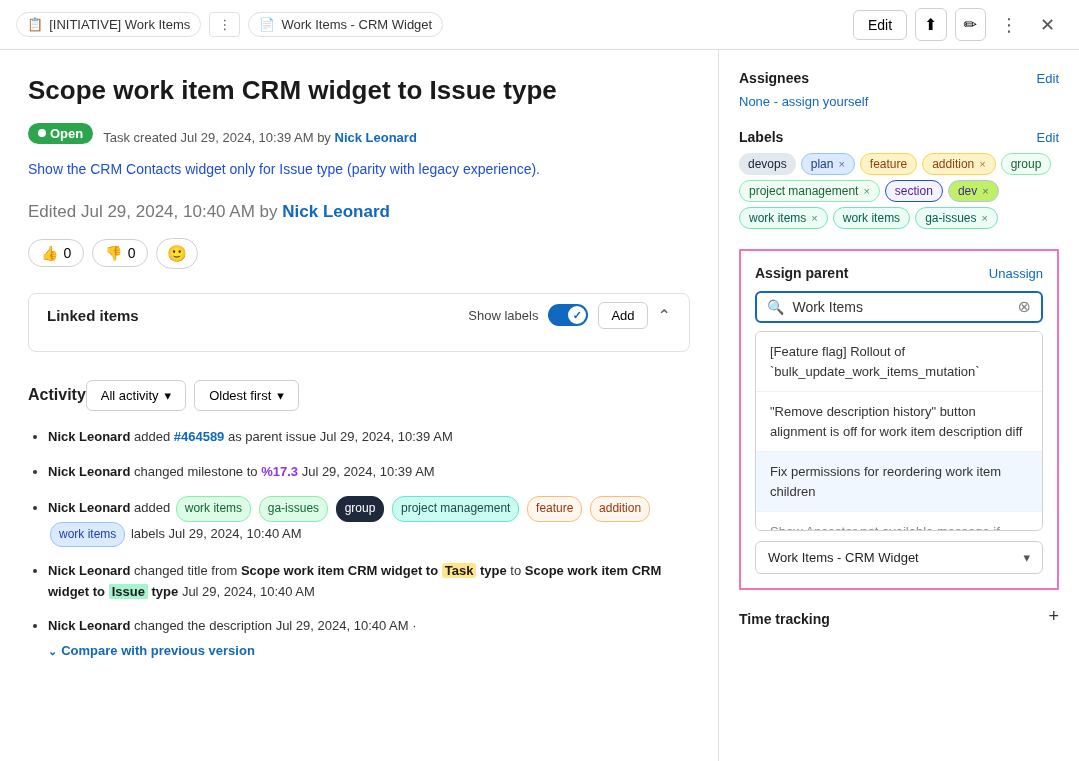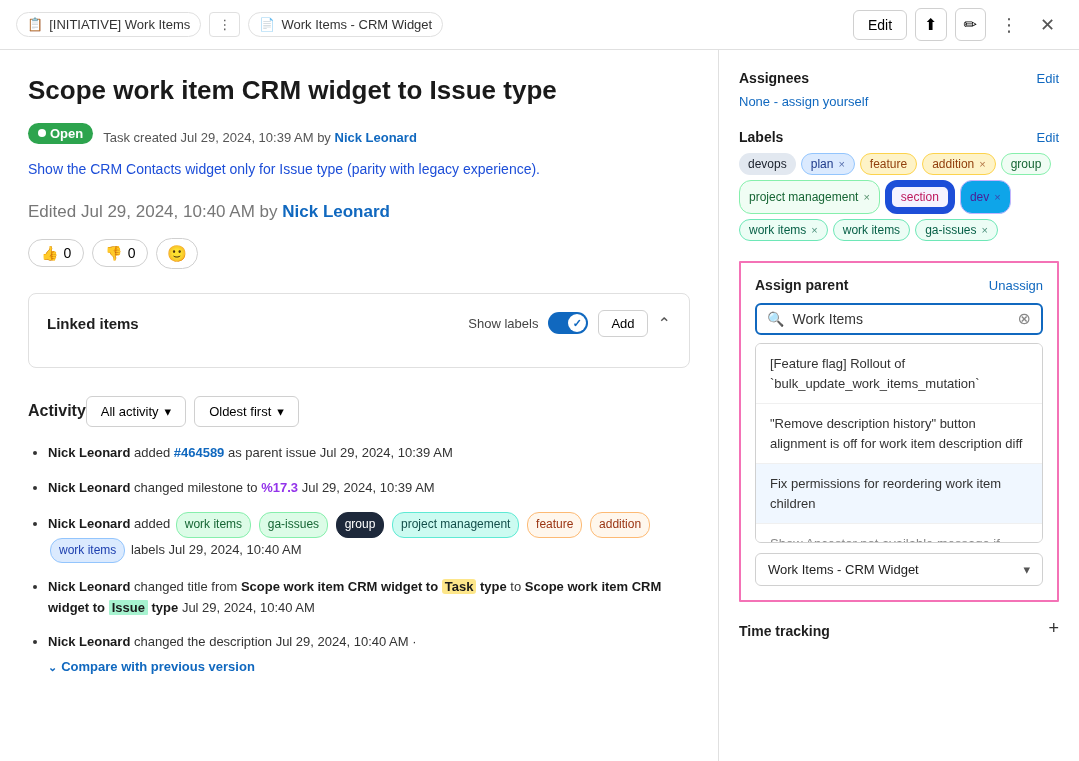--- a/index.html
+++ b/index.html
@@ -41,21 +41,21 @@
     .description { font-size: 14px; color: #1d4ed8; margin-bottom: 22px; line-height: 1.5; }
     .edited-meta { font-size: 17px; color: #777; margin-bottom: 16px; }
     .edited-meta a { color: #1068bf; text-decoration: none; font-weight: 600; }
 
     
     .reactions { display: flex; align-items: center; gap: 8px; margin-bottom: 24px; }
     .reaction-btn { display: flex; align-items: center; gap: 5px; padding: 5px 12px; border: 1px solid #d0d0d0; border-radius: 20px; background: #fff; cursor: pointer; font-size: 14px; }
     .emoji-btn { padding: 5px 10px; border: 1px solid #d0d0d0; border-radius: 20px; background: #fff; cursor: pointer; font-size: 16px; }
 
     
-    .linked-items-section { border: 1px solid #e0e0e0; border-radius: 8px; padding: 16px 18px; margin-bottom: 28px; }
+    .linked-items-section { border: 1px solid #e0e0e0; border-radius: 8px; padding: 8px 18px; margin-bottom: 28px; }
     .linked-items-header { display: flex; align-items: center; justify-content: space-between; margin-bottom: 14px; }
     .linked-items-title { font-size: 15px; font-weight: 600; }
     .linked-items-controls { display: flex; align-items: center; gap: 10px; }
     .show-labels-text { font-size: 13px; color: #444; }
     .toggle { width: 40px; height: 22px; background: #1068bf; border-radius: 11px; position: relative; cursor: pointer; }
     .toggle-knob { width: 18px; height: 18px; background: #fff; border-radius: 50%; position: absolute; top: 2px; right: 2px; display: flex; align-items: center; justify-content: center; font-size: 11px; color: #1068bf; font-weight: 700; }
     .add-btn { padding: 5px 12px; border: 1px solid #d0d0d0; border-radius: 6px; background: #fff; cursor: pointer; font-size: 13px; font-weight: 500; }
     .collapse-btn { background: none; border: none; cursor: pointer; font-size: 16px; color: #555; }
     .linked-items-empty { font-size: 13px; color: #555; line-height: 1.6; }
     .linked-items-empty a { color: #1068bf; text-decoration: none; }
@@ -99,22 +99,22 @@
     
     .labels-container { display: flex; flex-wrap: wrap; gap: 5px; }
     .label-tag { display: inline-flex; align-items: center; gap: 5px; padding: 3px 9px; border-radius: 12px; font-size: 12px; font-weight: 500; }
     .label-tag .tag-x { cursor: pointer; color: inherit; opacity: 0.7; font-size: 11px; }
     .tag-devops { background: #e2e8f0; color: #1a202c; }
     .tag-plan { background: #dbeafe; color: #1e3a8a; border: 1px solid #93c5fd; }
     .tag-feature { background: #fef3c7; color: #92400e; border: 1px solid #fcd34d; }
     .tag-addition { background: #fef3c7; color: #92400e; border: 1px solid #fcd34d; }
     .tag-group { background: #f0fdf4; color: #166534; border: 1px solid #86efac; }
     .tag-projmgmt { background: #f0fdf4; color: #166534; border: 1px solid #86efac; }
-    .tag-section { background: #f5f3ff; color: #be185d; border: 7px solid #1d4ed8; }
-    .tag-dev { background: #0ea5e9; color: #4c1d95; border: 1px solid #c4b5fd; }
+    .tag-section { background: #f5f3ff; color: #4c1d95; border: 1px solid #1d4ed8; }
+    .tag-dev { background: #bef264; color: #4c1d95; border: 1px solid #c4b5fd; }
     .tag-workitems { background: #ecfdf5; color: #065f46; border: 1px solid #6ee7b7; }
     .tag-workitems2 { background: #ecfdf5; color: #065f46; border: 1px solid #6ee7b7; }
     .tag-gaissues { background: #ecfdf5; color: #065f46; border: 1px solid #6ee7b7; }
 
     
     .assign-parent-panel { border: 2px solid #f472b6; border-radius: 1px; padding: 14px; background: #fff; margin-bottom: 16px; }
     .assign-parent-header { display: flex; align-items: center; justify-content: space-between; margin-bottom: 10px; }
     .assign-parent-title { font-size: 14px; font-weight: 700; }
     .unassign-btn { background: none; border: none; cursor: pointer; color: #1068bf; font-size: 13px; }
 

